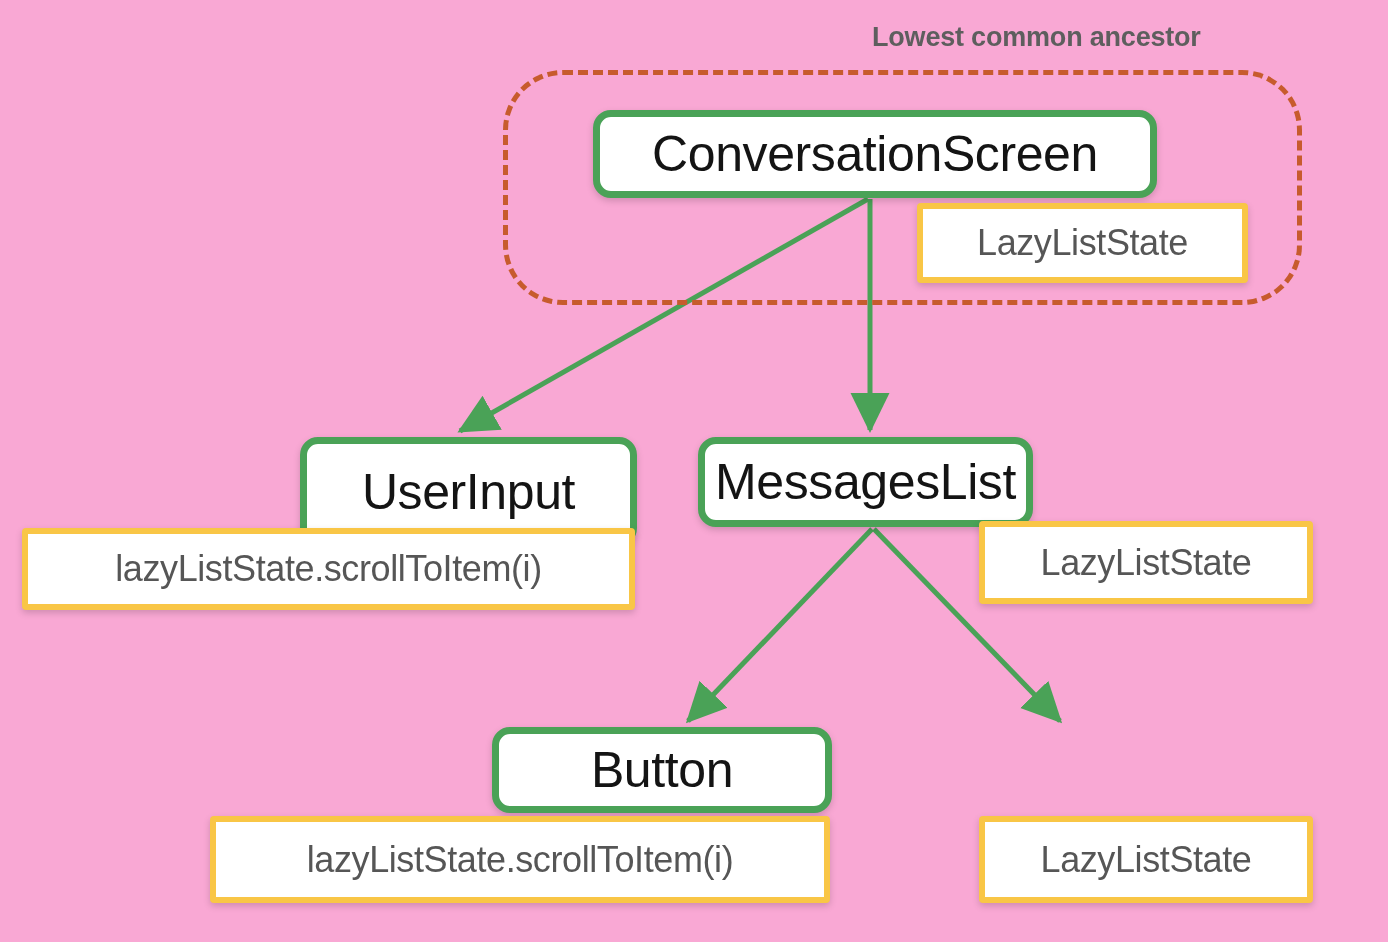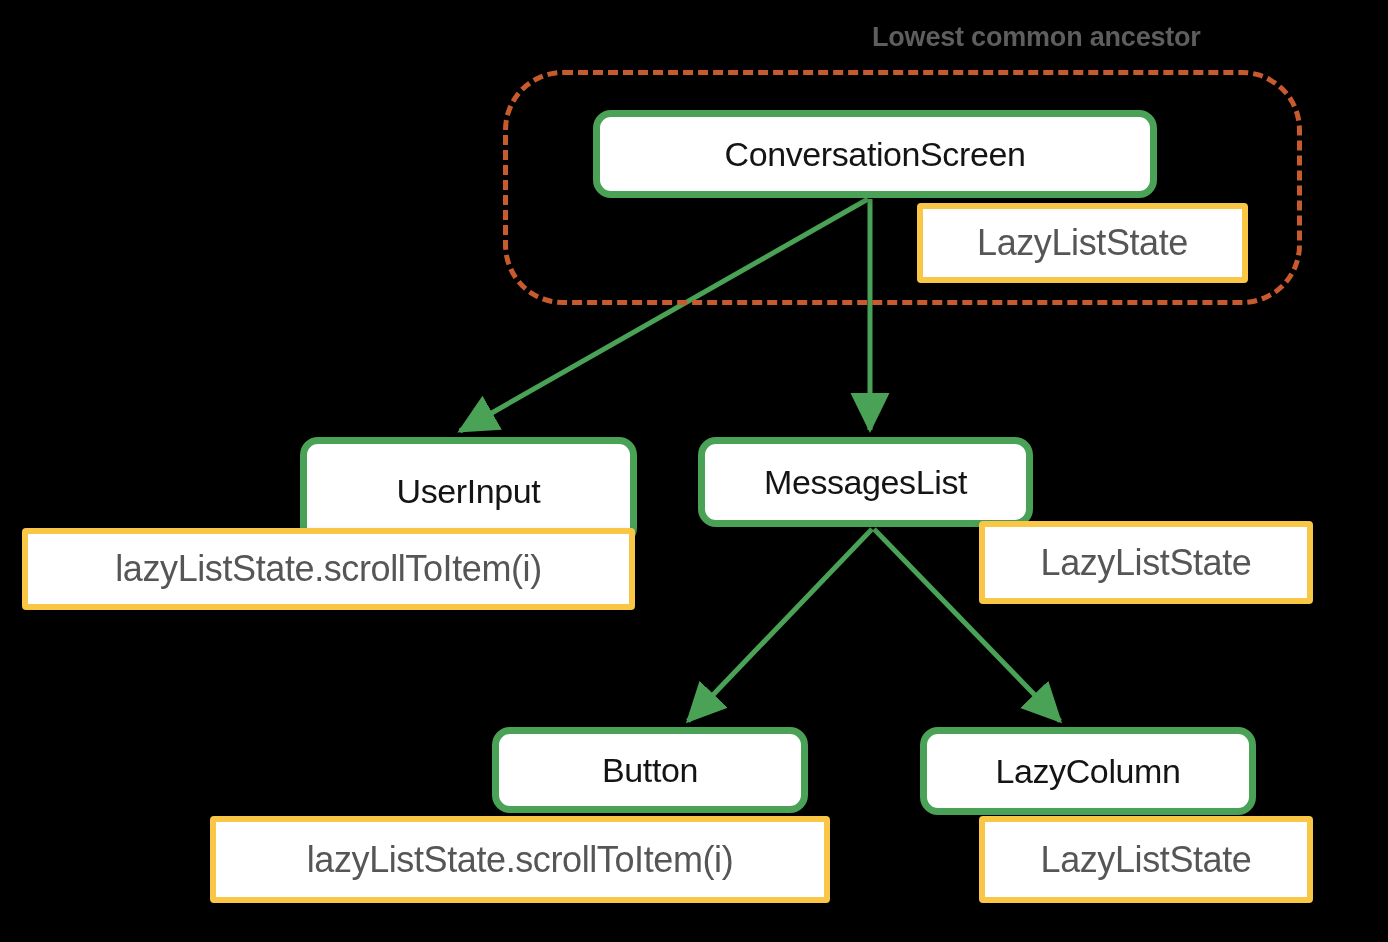--- a/index.html
+++ b/index.html
@@ -7,21 +7,21 @@
     padding: 0;
     background: #ffffff;
   }
   body {
     font-family: "Liberation Sans", sans-serif;
   }
   #canvas {
     position: relative;
     width: 1388px;
     height: 942px;
-    background: #000000;
+    background: #f9a8d4;
     overflow: hidden;
   }
 
   
   #edges {
     position: absolute;
     left: 0;
     top: 0;
     width: 1388px;
     height: 942px;
@@ -57,21 +57,21 @@
     background: #ffffff;
     display: flex;
     align-items: center;
     justify-content: center;
     border-radius: 18px;
     box-shadow: 0 3px 7px rgba(0,0,0,0.17);
   }
   .node.composable {
     border: 7px solid #4aa257;
     color: #141414;
-    font-size: 34px;
+    font-size: 50px;
     font-weight: 400;
     letter-spacing: -0.4px;
   }
   .node.state {
     border: 6px solid #f9c646;
     color: #565656;
     font-size: 36px;
     font-weight: 400;
     letter-spacing: -0.4px;
     border-radius: 4px;
@@ -80,21 +80,21 @@
   
   #node-conversationscreen { left: 593px;  top: 110px; width: 564px; height: 88px;  z-index: 5; }
   #state-conversationscreen{ left: 917px;  top: 203px; width: 331px; height: 80px;  z-index: 6; }
 
   #node-userinput          { left: 300px;  top: 437px; width: 337px; height: 109px;  z-index: 5; }
   #state-userinput         { left: 22px;   top: 528px; width: 613px; height: 82px;  z-index: 6; }
 
   #node-messageslist       { left: 698px;  top: 437px; width: 335px; height: 90px;  z-index: 5; text-align: right; }
   #state-messageslist      { left: 979px;  top: 521px; width: 334px; height: 83px;  z-index: 6; }
 
-  #node-button             { left: 492px;  top: 727px; width: 316px; height: 86px;  z-index: 5; }
+  #node-button             { left: 492px;  top: 727px; width: 340px; height: 86px;  z-index: 5; }
   #state-button            { left: 210px;  top: 816px; width: 620px; height: 87px;  z-index: 6; }
 
   #node-lazycolumn         { left: 920px;  top: 727px; width: 336px; height: 88px;  z-index: 5; }
   #state-lazycolumn        { left: 979px;  top: 816px; width: 334px; height: 87px;  z-index: 6; }
 </style>
 </head>
 <body>
 
 <div id="canvas">
 
@@ -142,21 +142,18 @@
   </div>
 
   <div class="node composable" id="node-button">
     <span>Button</span>
   </div>
 
   <div class="node state" id="state-button">
     <span>lazyListState.scrollToItem(i)</span>
   </div>
 
-  <div class="node composable" id="node-lazycolumn">
-    <span>LazyColumn</span>
-  </div>
 
   <div class="node state" id="state-lazycolumn">
     <span>LazyListState</span>
   </div>
 
 </div>
 
 </body></html>

